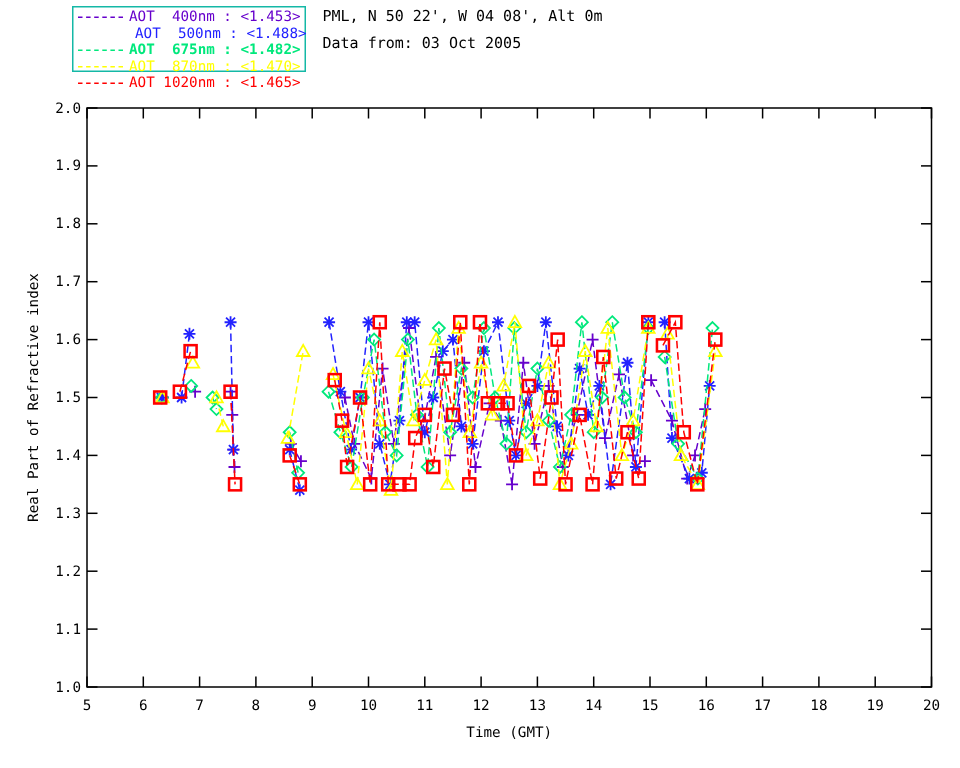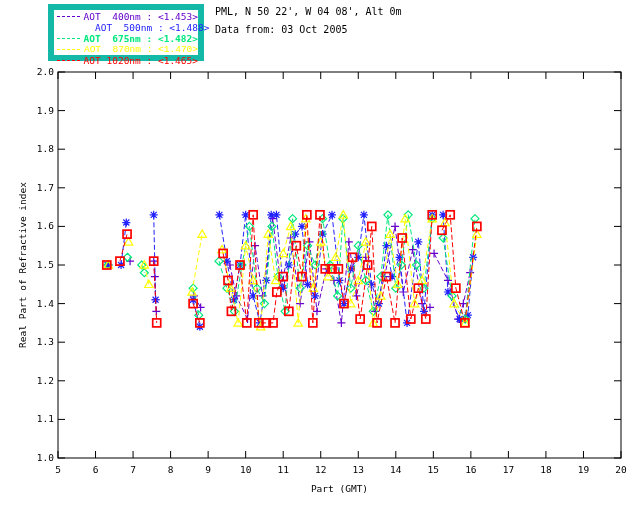--- a/index.html
+++ b/index.html
@@ -2,22 +2,22 @@
 <html><head>
 <meta charset="utf-8">
 <style>
   html,body{margin:0;padding:0;background:#ffffff;}
   #screen{position:relative;width:640px;height:512px;background:#ffffff;overflow:hidden;
           font-family:"DejaVu Sans Mono",monospace;color:#000;}
   #chart-svg{position:absolute;left:0;top:0;}
   .title-line{position:absolute;left:215px;font-size:10px;white-space:pre;color:#000;}
   #plot-title{top:6px;}
   #plot-subtitle{top:24px;}
-  #legend-box{position:absolute;left:48px;top:4px;width:156px;height:57px;
-              border:6px solid #14b8a6;background:#fff;box-sizing:border-box;
+  #legend-box{position:absolute;left:48px;top:4px;width:156px;height:44px;
+              border:1px solid #14b8a6;background:#fff;box-sizing:border-box;
               display:flex;flex-direction:column;justify-content:space-around;padding:1px 0;}
   .lg-row{display:flex;align-items:center;height:11px;line-height:11px;}
   .lg-dash{display:inline-block;width:30px;margin-left:3px;margin-right:4px;
            border-top-width:1px;border-top-style:dashed;height:0;}
   .lg-text{font-size:9.5px;white-space:pre;}
   #xaxis-label{position:absolute;left:58px;width:563px;top:483px;text-align:center;
                font-size:9.5px;}
   #yaxis-label{position:absolute;left:-127px;top:259px;width:300px;height:12px;
                text-align:center;font-size:9.5px;transform:rotate(-90deg);}
 </style>
@@ -361,23 +361,23 @@
       <div class="lg-row">
         <span class="lg-dash" style="border-top-color: rgb(34, 34, 255);"></span>
         <span class="lg-text" style="color: rgb(34, 34, 255); margin-left: 34px;">AOT  500nm : &lt;1.488&gt;</span>
       </div>
       <div class="lg-row">
         <span class="lg-dash" style="border-top-color: rgb(0, 232, 124);"></span>
         <span class="lg-text" style="color: rgb(0, 232, 124); font-weight: bold;">AOT  675nm : &lt;1.482&gt;</span>
       </div>
       <div class="lg-row">
         <span class="lg-dash" style="border-top-color: rgb(255, 255, 0);"></span>
-        <span class="lg-text" style="color: rgb(255, 255, 0); font-family: Liberation Mono, monospace;">AOT  870nm : &lt;1.470&gt;</span>
+        <span class="lg-text" style="color: rgb(255, 255, 0);">AOT  870nm : &lt;1.470&gt;</span>
       </div>
       <div class="lg-row">
         <span class="lg-dash" style="border-top-color: rgb(255, 0, 0);"></span>
         <span class="lg-text" style="color: rgb(255, 0, 0); text-align: center;">AOT 1020nm : &lt;1.465&gt;</span>
       </div>
     </div>
 
-  <div id="xaxis-label">Part (GMT)</div>
+  <div id="xaxis-label">Time (GMT)</div>
   <div id="yaxis-label">Real Part of Refractive index</div>
 </div>
 
 </body></html>

